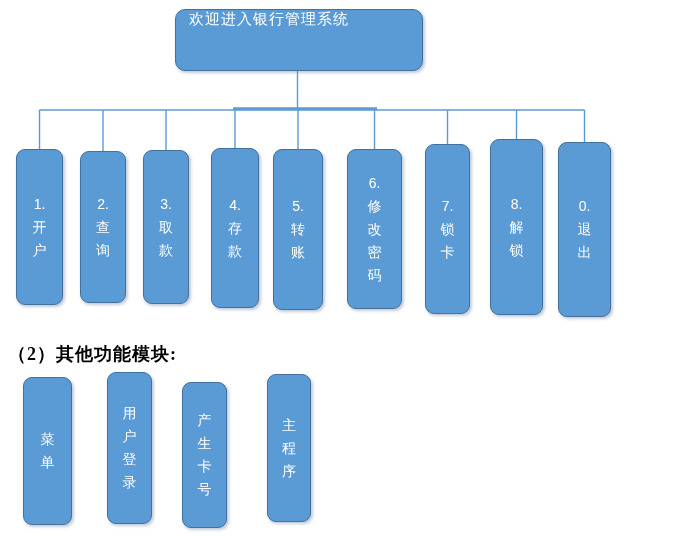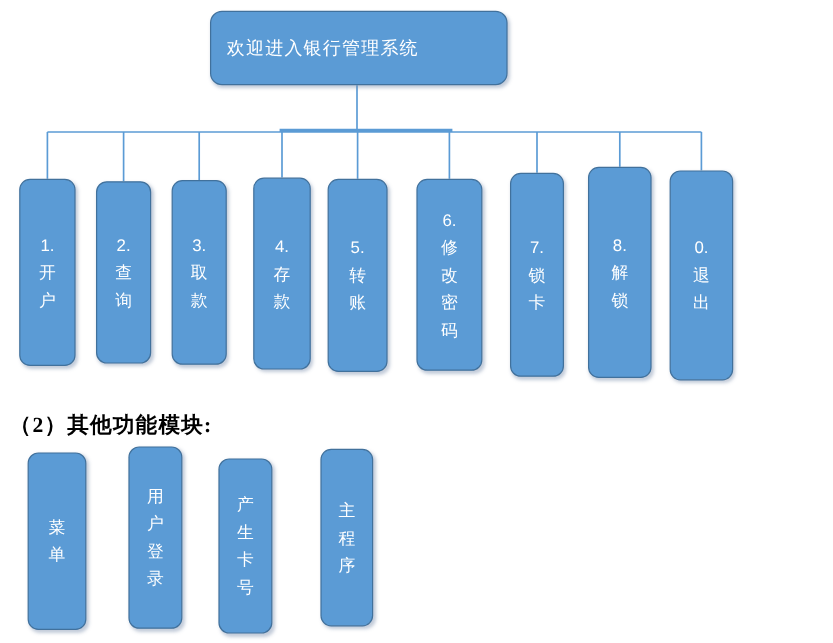--- a/index.html
+++ b/index.html
@@ -30,21 +30,21 @@
     font-size:14px;
     line-height:23px;
   }
   .title-node{
     position:absolute;z-index:2;
     left:175px;top:9px;width:248px;height:62px;
     background:var(--box-fill,#5b9bd5);
     border:1.5px solid var(--box-border,#41719c);
     border-radius:10px;
     box-shadow:1.5px 2px 3px rgba(120,140,170,.45);
-    display:flex;align-items:center;
+    display:flex;align-items:flex-start;
     box-sizing:border-box;
   }
   .title-node span{color:#ffffff;font-size:15px;padding-left:13px;letter-spacing:1px;}
 
   
   .b1{left:16px; top:149px;width:47px;height:156px;}
   .b2{left:80px; top:151px;width:46px;height:152px;}
   .b3{left:143px;top:150px;width:46px;height:154px;}
   .b4{left:211px;top:148px;width:48px;height:160px;}
   .b5{left:273px;top:149px;width:50px;height:161px;}

